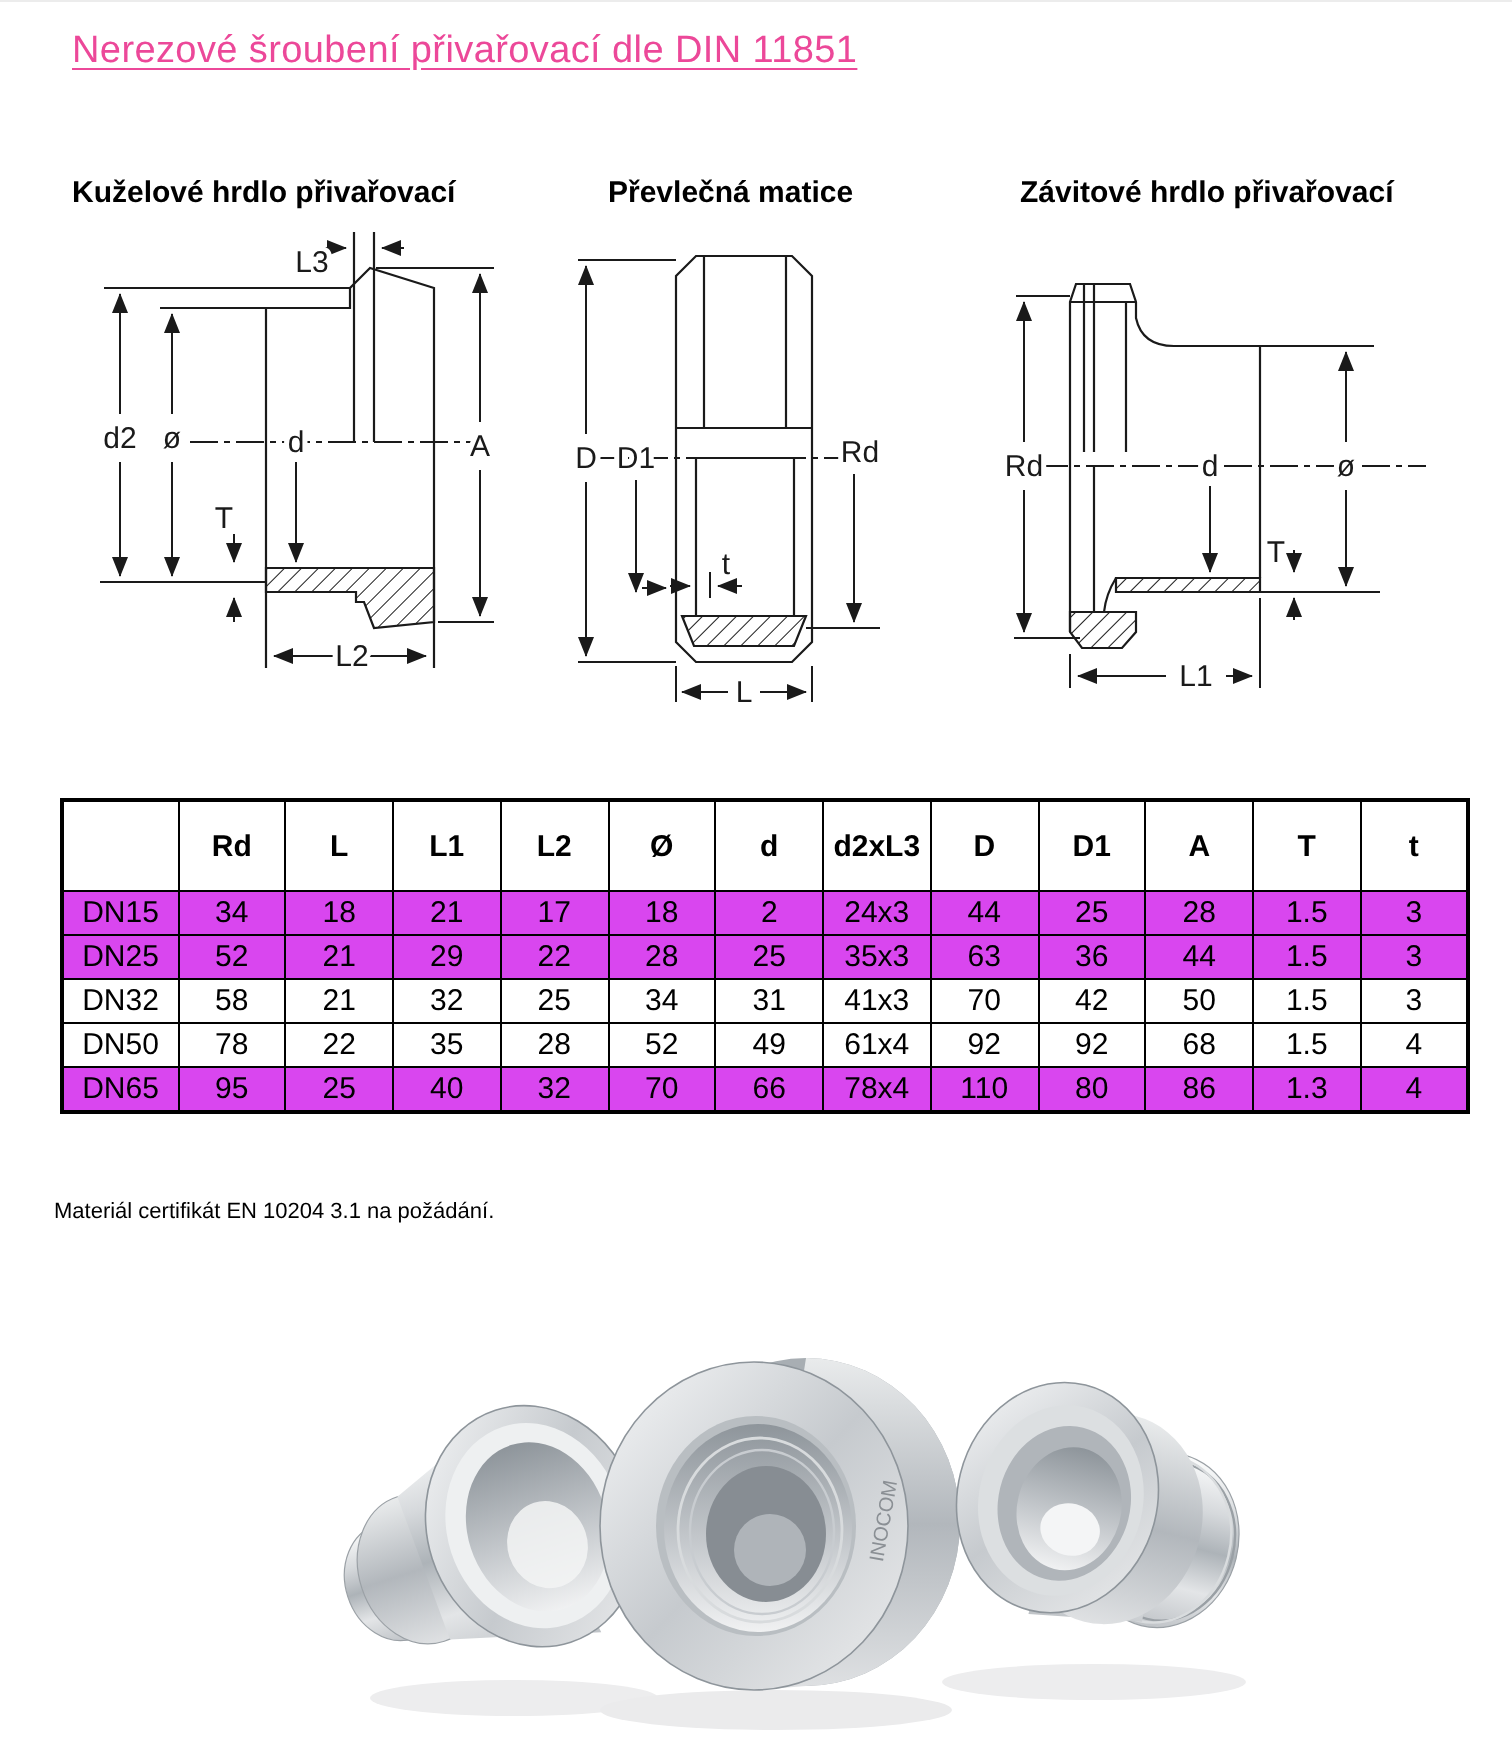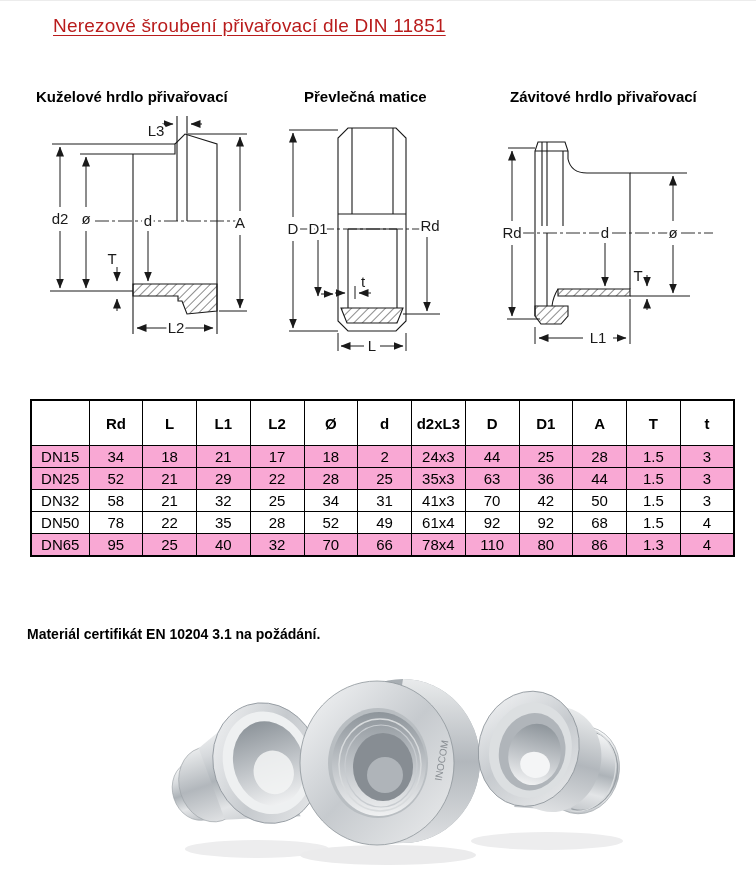--- a/index.html
+++ b/index.html
@@ -1,35 +1,35 @@
 <!DOCTYPE html>
 <html><head>
 <meta charset="utf-8">
 <style>
   html,body{margin:0;padding:0;background:#fff;}
   #page{position:relative;width:756px;height:882px;background:#fff;overflow:hidden;
         font-family:"Liberation Sans",sans-serif;color:#000;border-top:1px solid #ececec;}
   .abs{position:absolute;}
-  #title{left:53px;top:14px;font-size:19px;color:#b91c1c;text-decoration:underline;
+  #title{left:36px;top:14px;font-size:19px;color:#ec4899;text-decoration:underline;
          text-underline-offset:3px;letter-spacing:.2px;}
   .draw-head{top:87px;font-size:15px;font-weight:bold;white-space:nowrap;text-align:center;}
   #dh1{left:36px;} #dh2{left:304px;} #dh3{left:510px;}
   svg{display:block;}
   svg text{font-family:"Liberation Sans",sans-serif;font-size:15px;fill:#1a1a1a;
            paint-order:stroke;stroke:#fff;stroke-width:5px;stroke-linejoin:round;}
   .ln{stroke:#1a1a1a;stroke-width:1.1;fill:none;}
   .dim{stroke:#1a1a1a;stroke-width:1;fill:none;}
   .cl{stroke:#1a1a1a;stroke-width:.9;fill:none;stroke-dasharray:14 3 3 3;}
   #dim-table{border-collapse:collapse;table-layout:fixed;width:705px;border:2px solid #000;}
   #dim-table th,#dim-table td{border:1px solid #000;text-align:center;padding:0;
         font-size:15px;overflow:hidden;white-space:nowrap;}
   #dim-table th{height:44px;font-weight:bold;vertical-align:middle;background:#fff;}
   #dim-table td{height:21px;vertical-align:middle;}
-  #dim-table tr.shade td{background:#f9a8d4;}
-  #note{left:27px;top:625px;font-size:14px;font-weight:bold;}
+  #dim-table tr.shade td{background:#d946ef;}
+  #note{left:27px;top:599px;font-size:11px;}
 </style>
 </head>
 <body>
 
 <div id="page">
 
   <div id="title" class="abs">Nerezové šroubení přivařovací dle DIN 11851</div>
 
   <div id="dh1" class="abs draw-head">Kuželové hrdlo přivařovací</div>
   <div id="dh2" class="abs draw-head">Převlečná matice</div>

